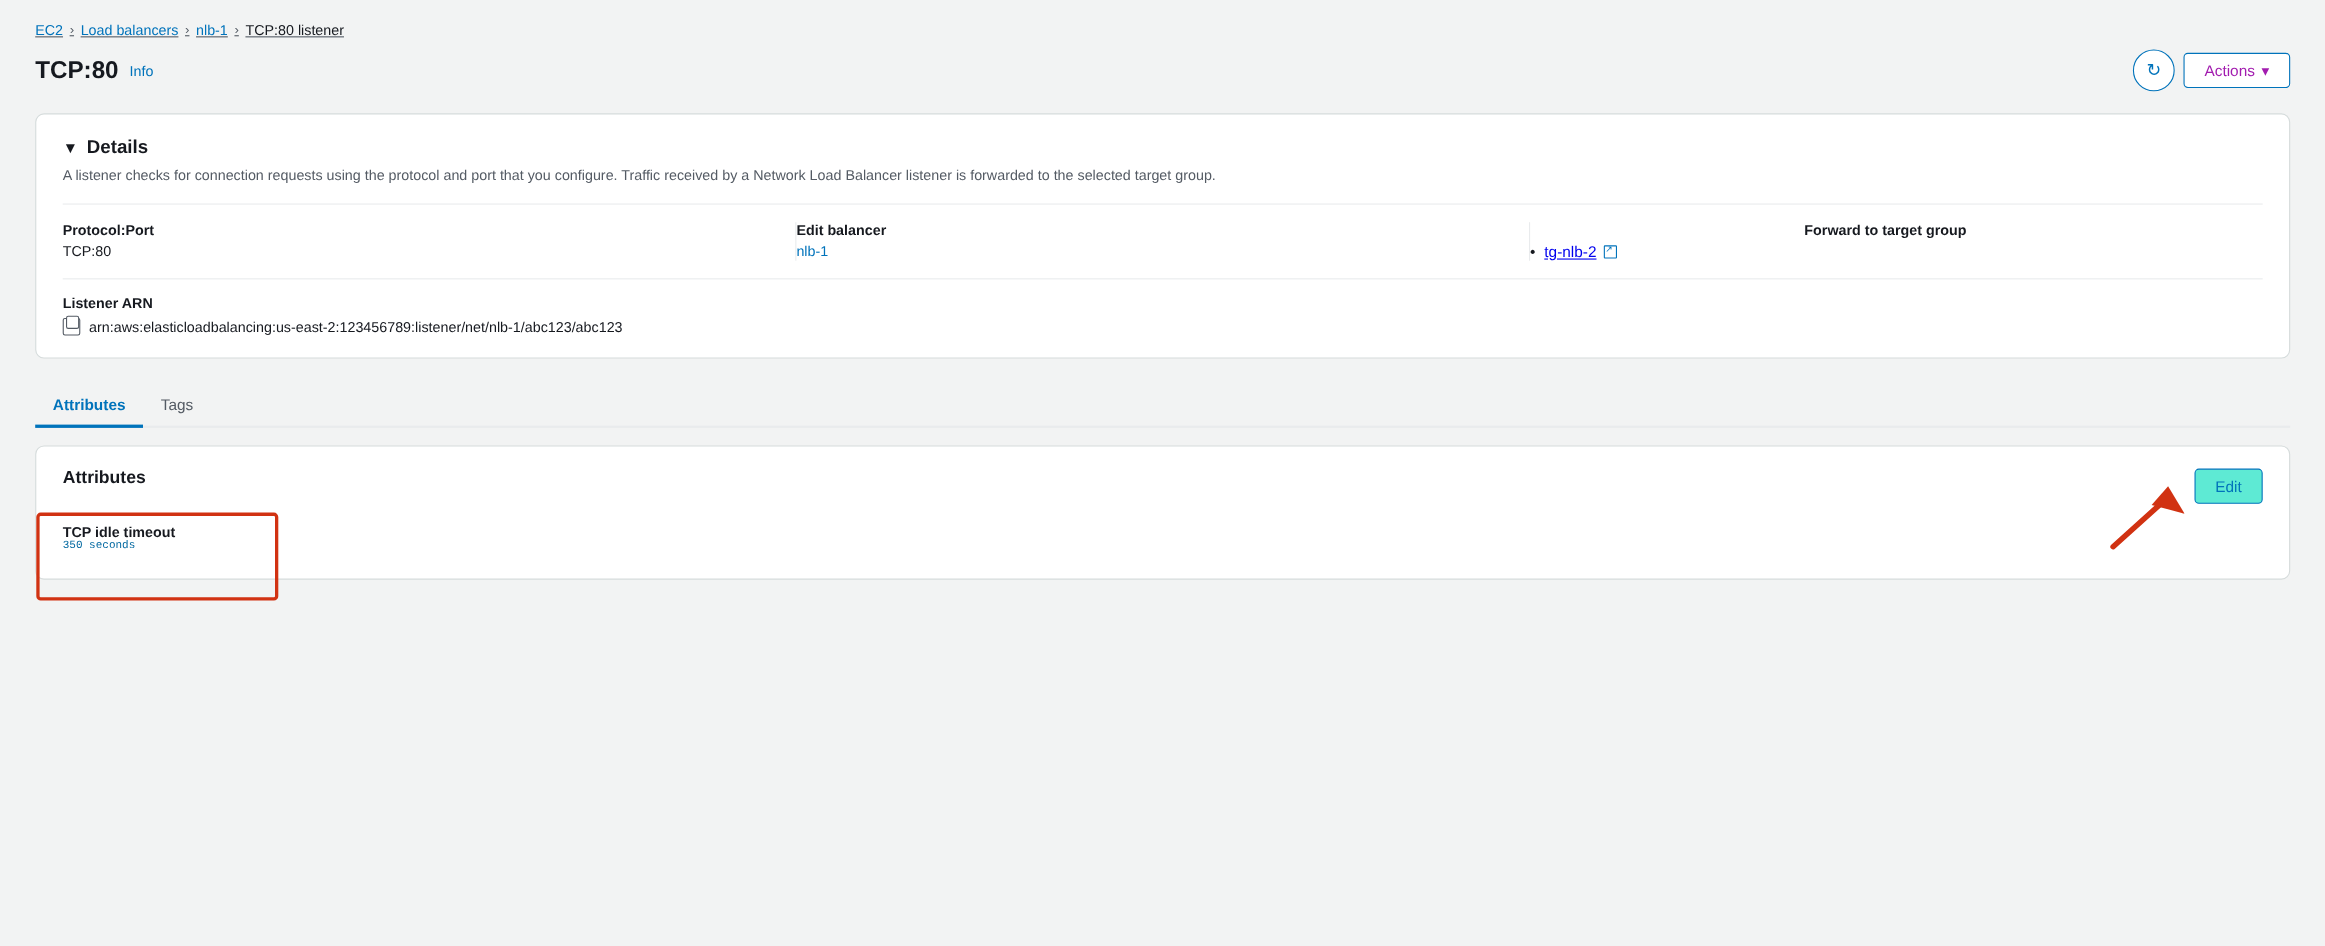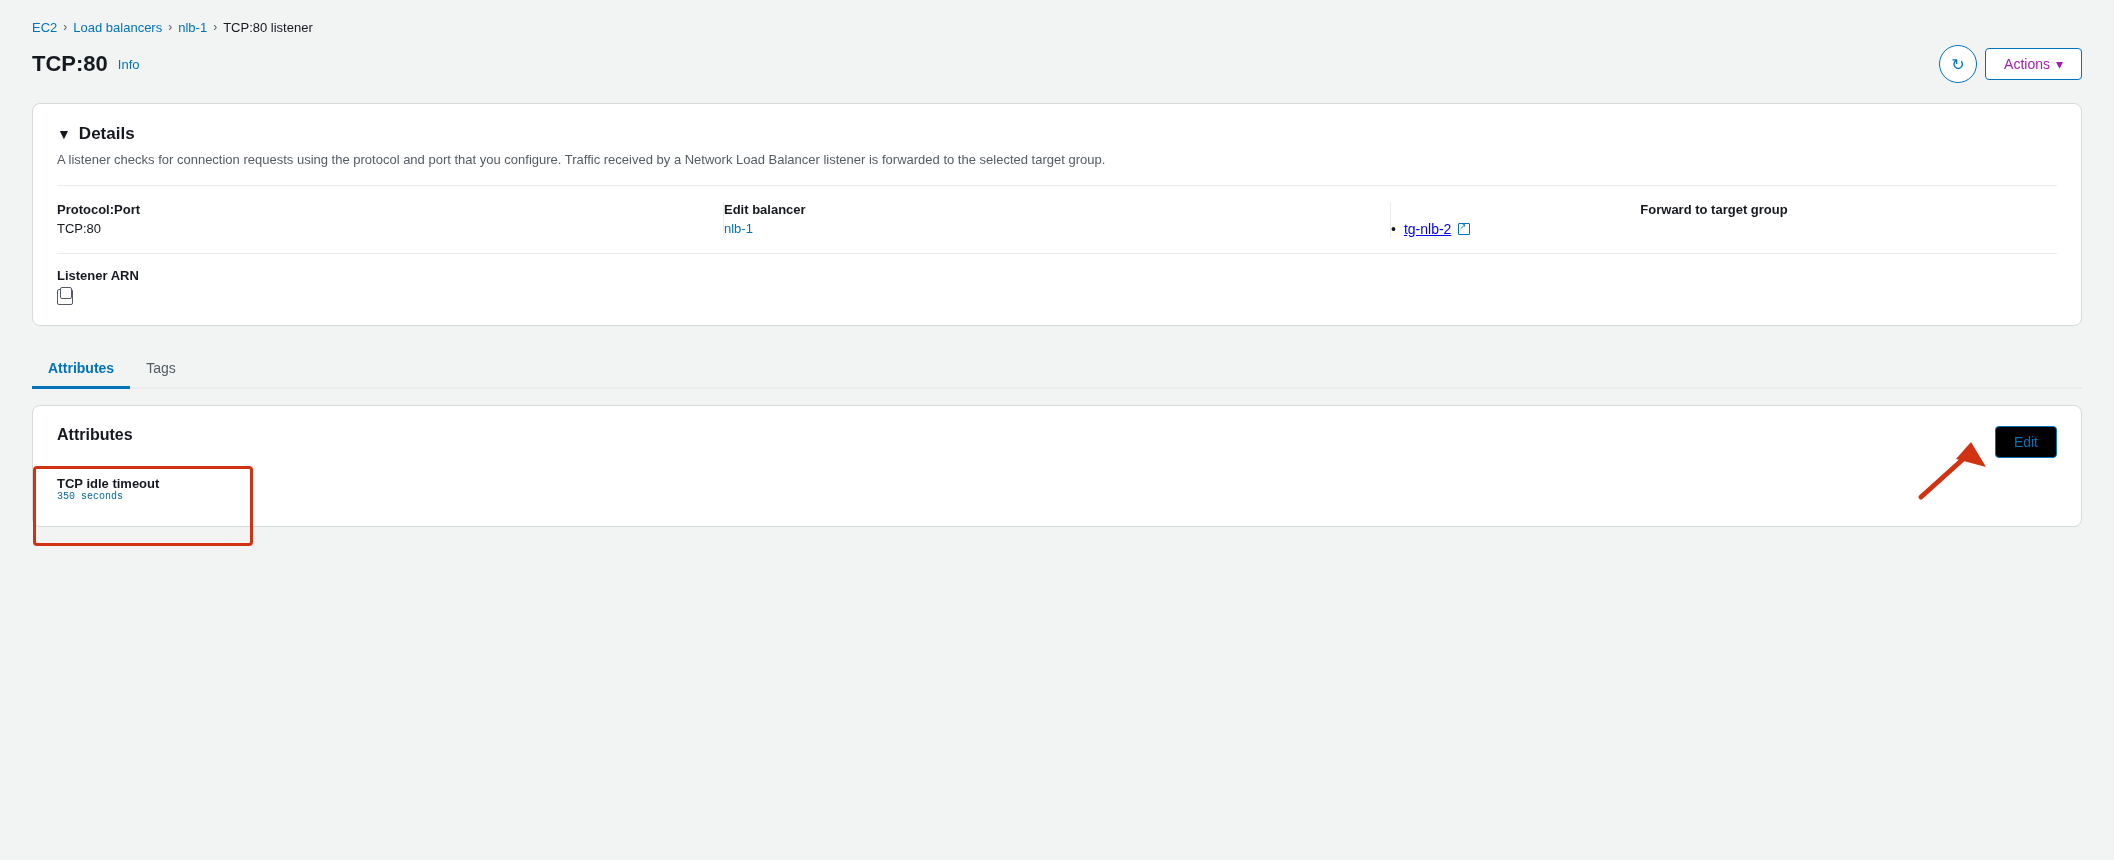--- a/index.html
+++ b/index.html
@@ -13,20 +13,21 @@
     }
 
     
     .breadcrumb {
       display: flex;
       align-items: flex-start;
       gap: 6px;
       font-size: 13px;
       margin-bottom: 10px;
       color: #545b64;
+      text-decoration: underline;
     }
     .breadcrumb a {
       color: #0073bb;
       text-decoration: none;
     }
     .breadcrumb-sep {
       color: #545b64;
       font-size: 12px;
     }
     .breadcrumb-current {
@@ -257,21 +258,21 @@
       font-family: Liberation Mono, monospace;
     }
 
     
     .edit-btn {
       position: absolute;
       top: 20px;
       right: 24px;
       padding: 7px 18px;
       border: 1.5px solid #0073bb;
-      background: #000000;
+      background: #5eead4;
       color: #0073bb;
       border-radius: 4px;
       cursor: pointer;
       font-size: 14px;
     }
 
     
     .highlight-box {
       position: absolute;
       top: 60px;
@@ -348,20 +349,21 @@
         <a href="#">tg-nlb-2</a>
         <span class="ext-icon"></span>
       </div>
     </div>
   </div>
 
   <div class="arn-row">
     <div class="arn-label">Listener ARN</div>
     <div class="arn-value">
       <div class="copy-icon"></div>
+      <span>arn:aws:elasticloadbalancing:us-east-2:123456789:listener/net/nlb-1/abc123/abc123</span>
     </div>
   </div>
 </div>
 
 <div class="tabs-bar">
   <a href="#" class="tab active">Attributes</a>
   <a href="#" class="tab">Tags</a>
 </div>
 
 <div class="attributes-card">

